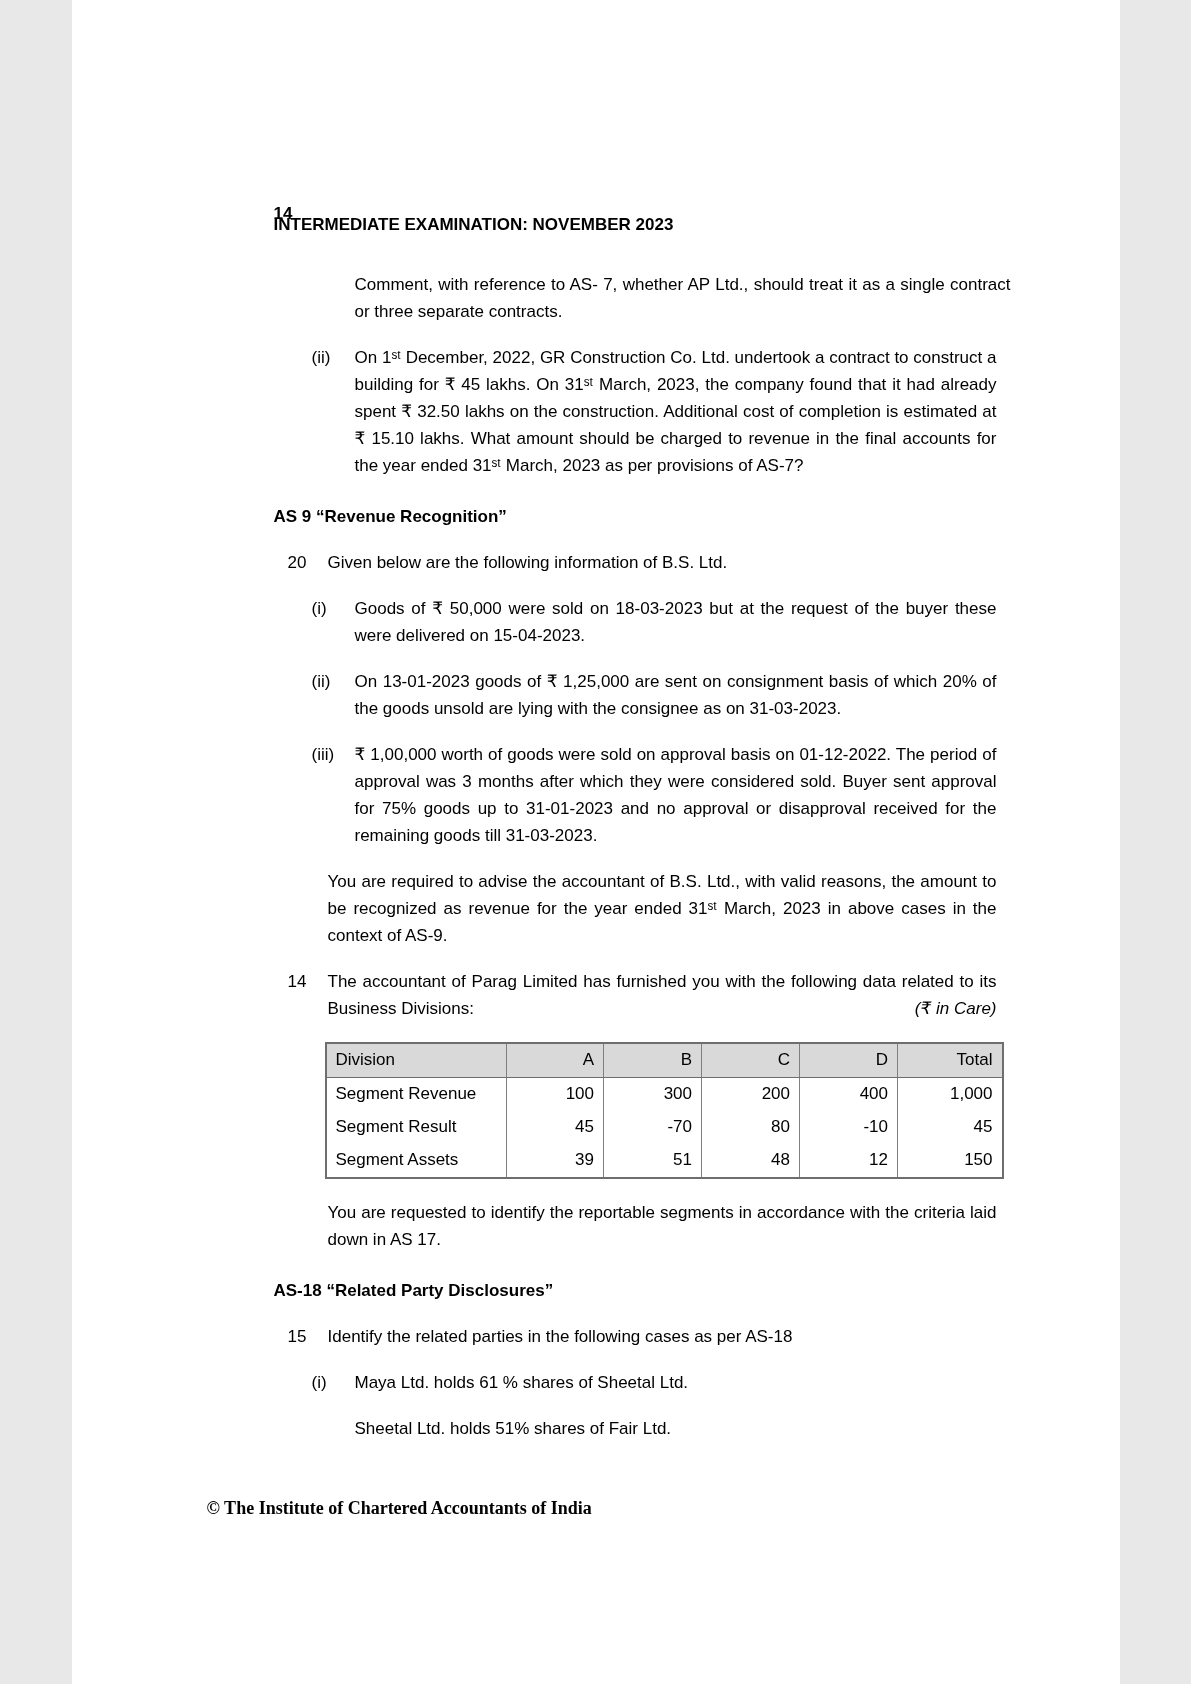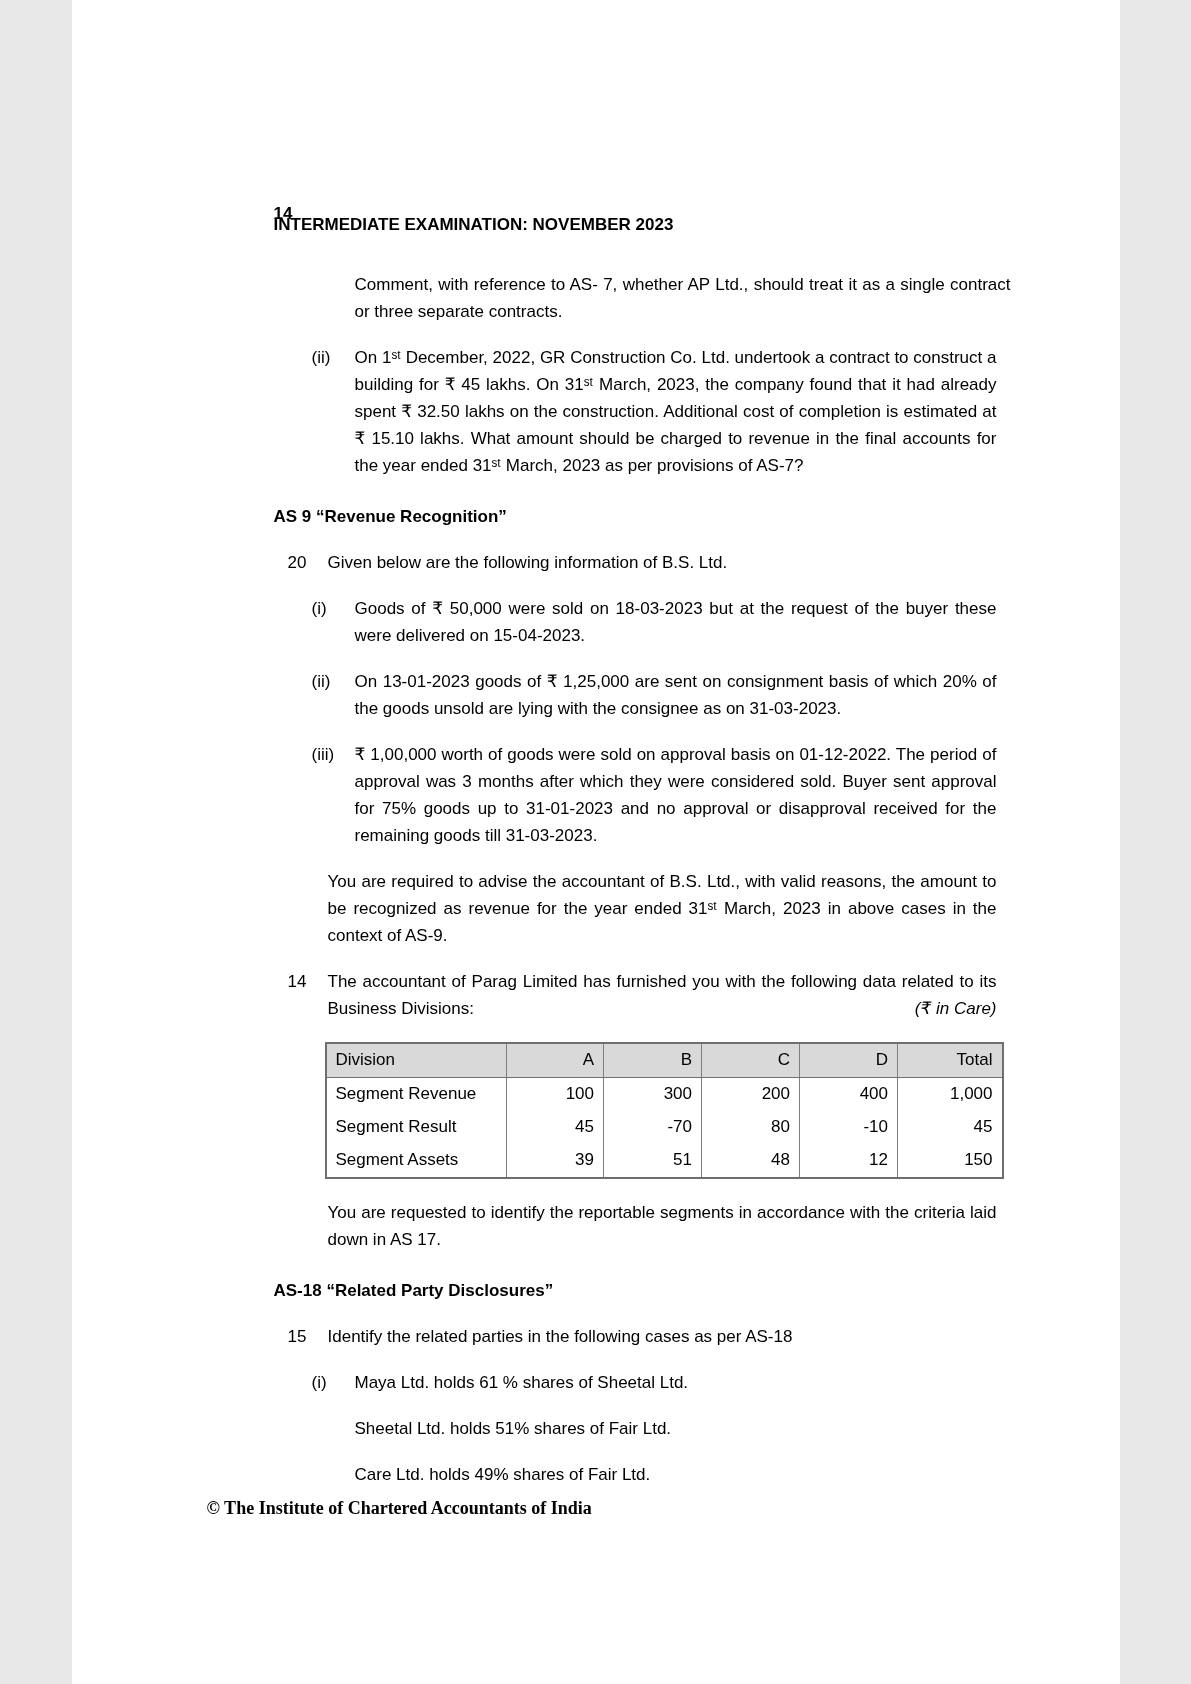--- a/index.html
+++ b/index.html
@@ -180,19 +180,18 @@
       <span class="label">15</span>
       <p class="li-text">Identify the related parties in the following cases as per AS-18</p>
     </div>
 
     <div class="li l2">
       <span class="label">(i)</span>
       <p class="li-text">Maya Ltd. holds 61 % shares of Sheetal Ltd.</p>
     </div>
 
     <p class="para indent2">Sheetal Ltd. holds 51% shares of Fair Ltd.</p>
-    <p class="para indent2">Care Ltd. holds 49% shares of Fair Ltd.</p>
 
   </div>
 
   <div class="footer">© The Institute of Chartered Accountants of India</div>
 
 </div>
 
 </body></html>

